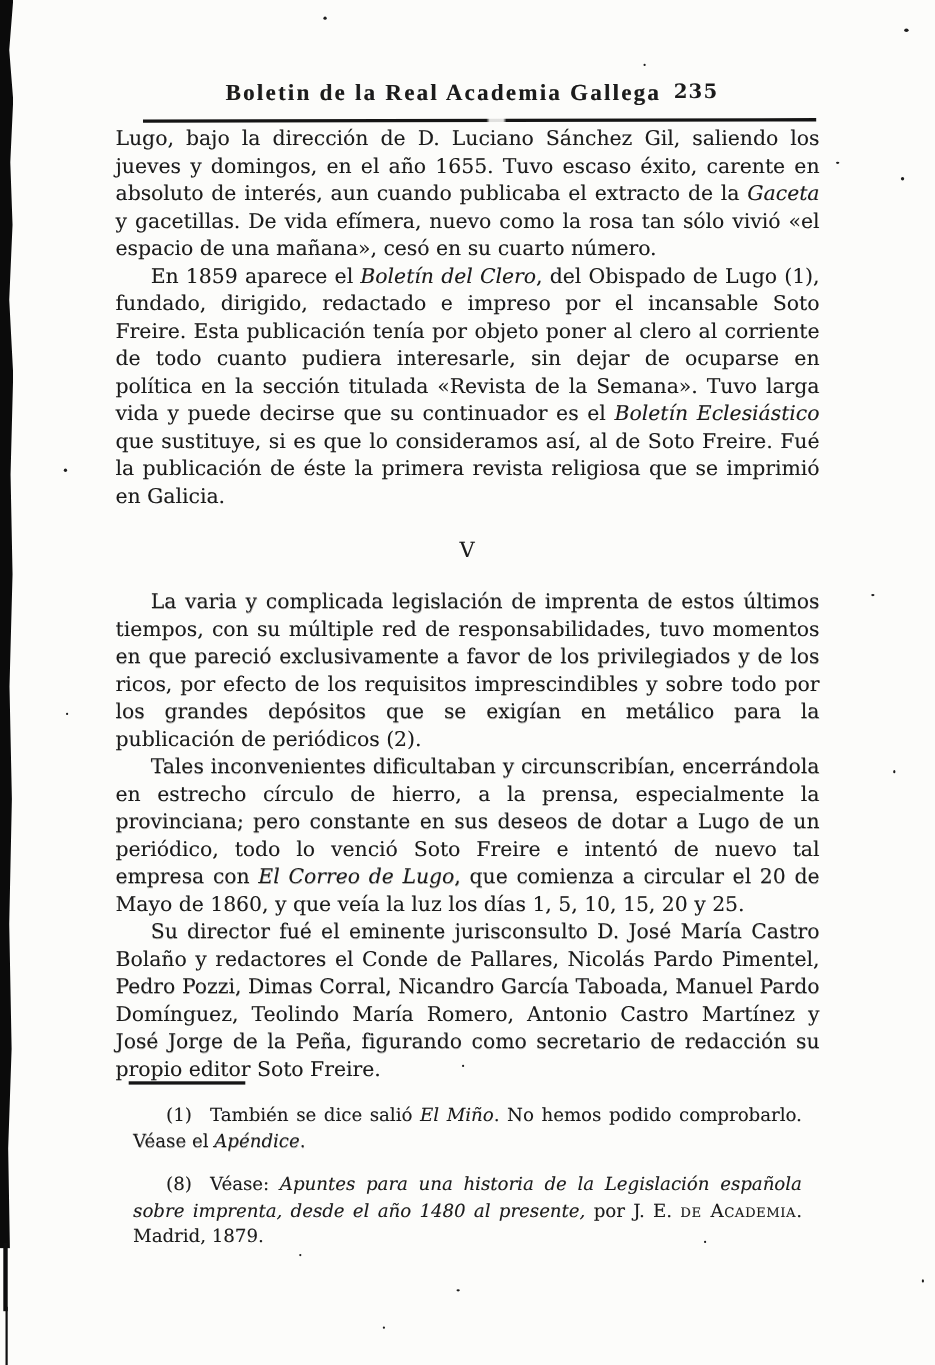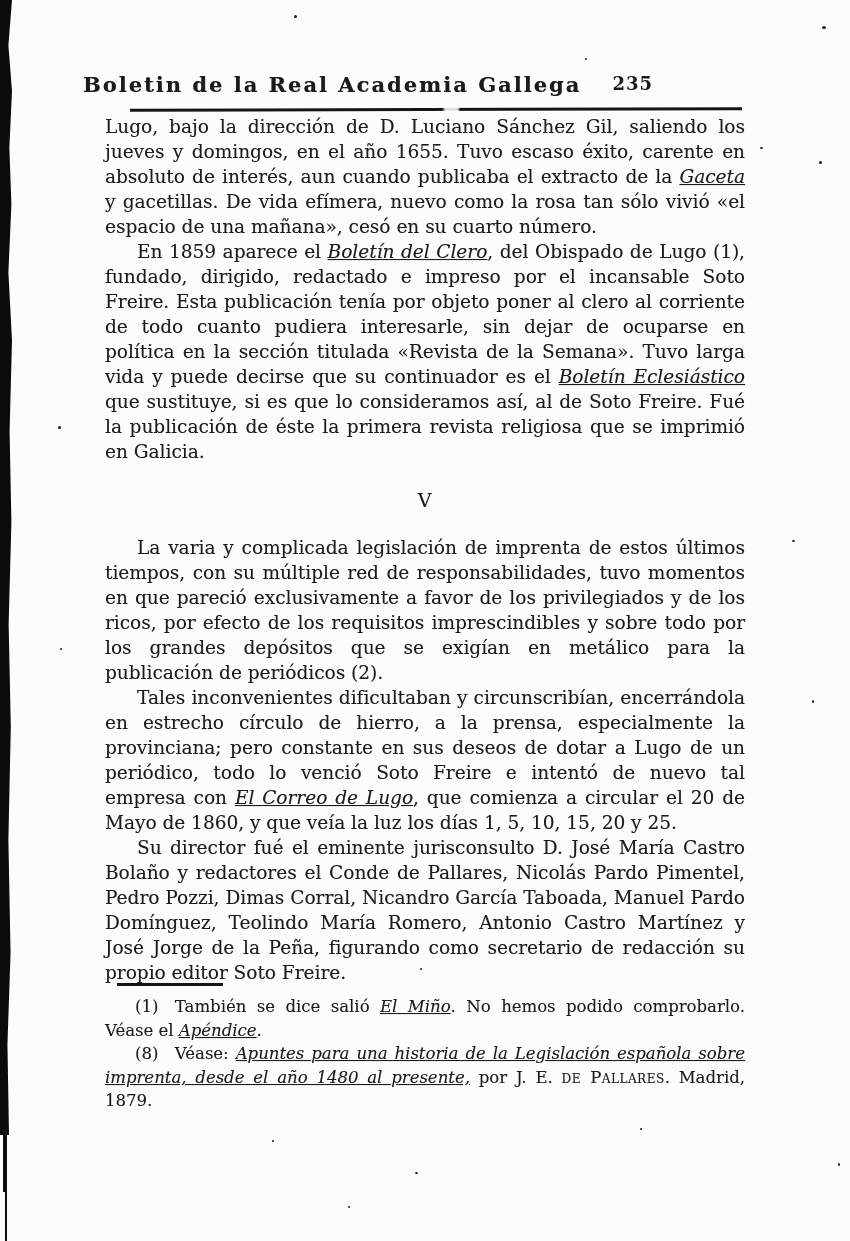--- a/index.html
+++ b/index.html
@@ -13,24 +13,25 @@
   }
   
   .gutter-a{position:absolute;left:0;top:0;width:12px;height:1135px;background:#0b0b0b;
     clip-path:polygon(0 0,100% 0,70% 4%,100% 8%,78% 13%,95% 18%,70% 24%,100% 30%,80% 38%,95% 46%,72% 55%,90% 64%,70% 74%,88% 84%,62% 92%,75% 100%,0 100%);}
   .gutter-b{position:absolute;left:3px;top:1130px;width:4px;height:62px;background:#0e0e0e;}
   .gutter-c{position:absolute;left:5px;top:1188px;width:2px;height:53px;background:#101010;}
 
   
   .running-head{position:absolute;top:72px;left:105px;width:640px;height:30px;}
   .head-title{
-    display:block;
+    display:block;text-align:center;
     font-size:21px;font-weight:bold;letter-spacing:2px;
     transform:translateX(-22px);
     text-shadow:0.3px 0.3px 0 rgba(0,0,0,.45);
+    font-family:Liberation Serif, serif;
   }
   .head-page{
     position:absolute;right:92px;top:1px;
     font-size:18px;font-weight:bold;letter-spacing:1px;
   }
   .head-rule{
     position:absolute;top:108px;left:130px;width:612px;height:3px;
     background:linear-gradient(90deg,#141414 0 51%,rgba(20,20,20,.12) 51.5% 53.5%,#141414 54% 100%);
     transform:rotate(-0.12deg);
   }
@@ -40,31 +41,31 @@
     position:absolute;top:114px;left:105px;width:640px;
     font-size:18.5px;line-height:25px;text-align:justify;
     text-shadow:0.25px 0.25px 0 rgba(0,0,0,.32);
   }
   .body-text p{margin:0;text-indent:32px;}
   .body-text p.noindent{text-indent:0;}
   .section-num{
     margin:24px 0 22px 0;text-align:center;
     font-size:19px;font-weight:normal;letter-spacing:1px;
   }
-  i{font-style:italic;text-decoration:underline;}
+  i{font-style:italic;}
   .sc{font-variant:small-caps;letter-spacing:.5px;}
 
   
   .footnotes{
     position:absolute;top:983px;left:105px;width:640px;
     font-size:16.5px;line-height:23.5px;text-align:justify;
     text-shadow:0.25px 0.25px 0 rgba(0,0,0,.3);
   }
   .footnote-sep{width:106px;height:3px;background:#151515;margin:0 0 9px 12px;}
-  .footnotes p{margin:0;text-indent:30px;}
+  .footnotes p{margin:16px;text-indent:30px;}
 
   
   .speck{position:absolute;background:#1d1d1d;border-radius:50%;}
 </style>
 </head>
 <body>
 
 <div class="page">
 
   <div class="gutter-a"></div>
@@ -82,21 +83,21 @@
     <p><span>En 1859 aparece el </span><i>Boletín del Clero</i><span>, del Obispado de Lugo (1), fundado, dirigido, redactado e impreso por el incansable Soto Freire.  Esta publicación tenía por objeto poner al clero al corriente de todo cuanto pudiera interesarle, sin dejar de ocuparse en política en la sección titulada «Revista de la Semana».  Tuvo larga vida y puede decirse que su continuador es el </span><i>Boletín Eclesiástico</i><span> que sustituye, si es que lo consideramos así, al de Soto Freire.  Fué la publicación de éste la primera revista religiosa que se imprimió en Galicia.</span></p>
     <h2 class="section-num">V</h2>
     <p><span>La varia y complicada legislación de imprenta de estos últimos tiempos, con su múltiple red de responsabilidades, tuvo momentos en que pareció exclusivamente a favor de los privilegiados y de los ricos, por efecto de los requisitos imprescindibles y sobre todo por los grandes depósitos que se exigían en metálico para la publicación de periódicos (2).</span></p>
     <p><span>Tales inconvenientes dificultaban y circunscribían, encerrándola en estrecho círculo de hierro, a la prensa, especialmente la provinciana; pero constante en sus deseos de dotar a Lugo de un periódico, todo lo venció Soto Freire e intentó de nuevo tal empresa con </span><i>El Correo de Lugo</i><span>, que comienza a circular el 20 de Mayo de 1860, y que veía la luz los días 1, 5, 10, 15, 20 y 25.</span></p>
     <p><span>Su director fué el eminente jurisconsulto D. José María Castro Bolaño y redactores el Conde de Pallares, Nicolás Pardo Pimentel, Pedro Pozzi, Dimas Corral, Nicandro García Taboada, Manuel Pardo Domínguez, Teolindo María Romero, Antonio Castro Martínez y José Jorge de la Peña, figurando como secretario de redacción su propio editor Soto Freire.</span></p>
   </section>
 
   <section class="footnotes">
     <div class="footnote-sep"></div>
     <p><span>(1) También se dice salió </span><i>El Miño</i><span>. No hemos podido comprobarlo. Véase el </span><i>Apéndice</i><span>.</span></p>
-    <p><span>(8) Véase: </span><i>Apuntes para una historia de la Legislación española sobre imprenta, desde el año 1480 al presente,</i><span> por J. E. </span><span class="sc">de Pallares</span><span>. Madrid, 1879.</span></p>
+    <p><span>(8) Véase: </span><i>Apuntes para una historia de la Legislación española sobre imprenta, desde el año 1480 al presente,</i><span> por J. E. </span><span class="sc">de Academia</span><span>. Madrid, 1879.</span></p>
   </section>
 
   <div class="speck" style="left:294px;top:15px;width:3px;height:3px;"></div>
   <div class="speck" style="left:822px;top:26px;width:4px;height:3px;"></div>
   <div class="speck" style="left:585px;top:58px;width:2px;height:2px;"></div>
   <div class="speck" style="left:760px;top:147px;width:3px;height:2px;"></div>
   <div class="speck" style="left:819px;top:161px;width:3px;height:3px;"></div>
   <div class="speck" style="left:58px;top:426px;width:3px;height:3px;"></div>
   <div class="speck" style="left:792px;top:540px;width:3px;height:2px;"></div>
   <div class="speck" style="left:60px;top:648px;width:2px;height:2px;"></div>

